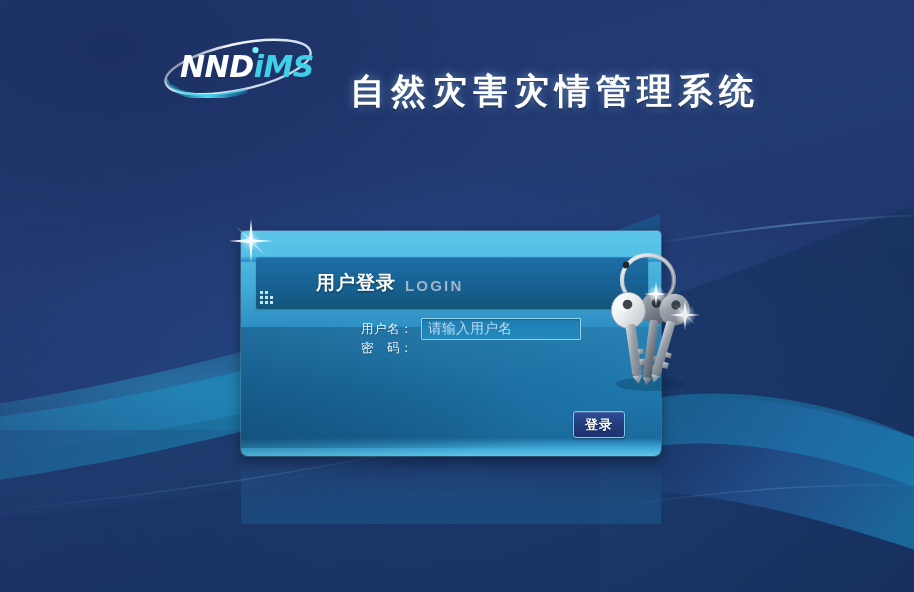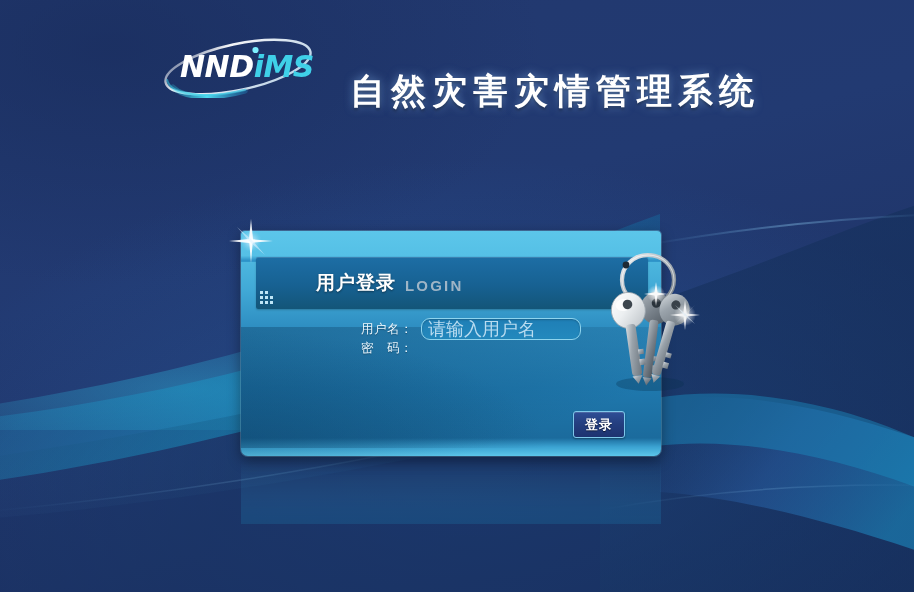--- a/index.html
+++ b/index.html
@@ -196,26 +196,26 @@
     text-shadow: 0 1px 1px rgba(0,0,0,0.30);
     white-space: pre;
     font-family: "DejaVu Sans", "Liberation Sans", sans-serif;
   }
   .form-input {
     width: 160px;
     height: 22px;
     border: 1px solid #8ed4ee;
     background: linear-gradient(180deg, #1f7fb6 0%, #2389bd 100%);
     color: #cfe9f8;
-    font-size: 18px;
+    font-size: 14px;
     padding: 0 6px;
     outline: none;
-    border-radius: 9px;
+    border-radius: 1px;
     box-shadow: inset 0 1px 2px rgba(0,0,0,0.22);
-    font-family: Liberation Sans, sans-serif;
+    font-family: Liberation Mono, monospace;
   }
   .form-input::placeholder { color: #b9dcf0; opacity: 1; }
 
   .btn-row {
     position: absolute;
     right: 36px; bottom: 18px;
     z-index: 4;
   }
   .login-btn {
     width: 52px;

